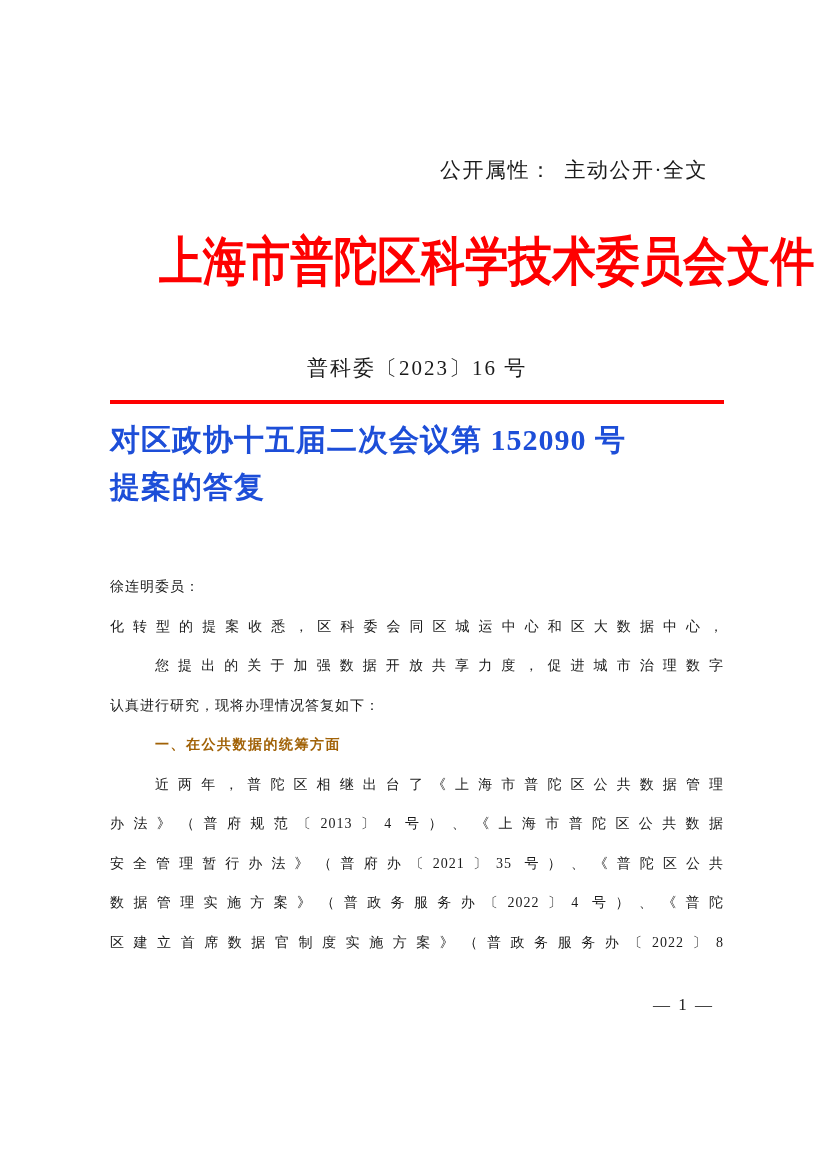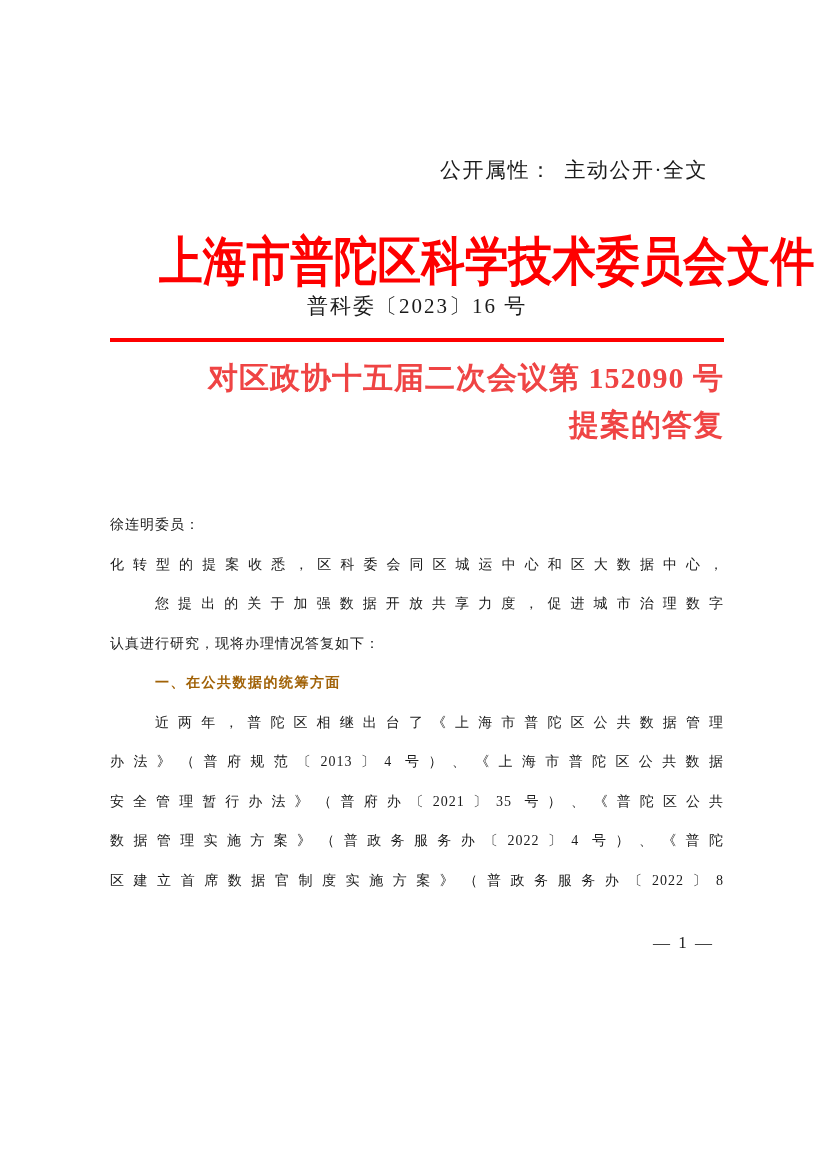--- a/index.html
+++ b/index.html
@@ -45,43 +45,44 @@
     text-align: center;
     font-size: 52px;
     font-weight: bold;
     color: #fe0000;
     white-space: nowrap;
     transform: scaleX(0.84);
     transform-origin: 50% 50%;
   }
   
   .doc-no {
+    margin-top: 62px;
     height: 30px;
     line-height: 30px;
     text-align: center;
     font-size: 21px;
     letter-spacing: 2px;
   }
   
   .red-rule {
     margin-top: 17px;
     height: 4px;
     width: 100%;
     background: #fe0000;
     border: none;
   }
   
   .doc-title {
     margin-top: 12px;
-    text-align: right;
+    text-align: left;
     font-size: 30px;
     font-weight: bold;
     line-height: 47px;
     letter-spacing: 1px;
-    color: #ef4444;
+    color: #1d4ed8;
   }
   
   .body-text {
     margin-top: 57px;
     font-size: 14px;
   }
   .bline {
     height: 39.5px;
     line-height: 39.5px;
     letter-spacing: 1px;

